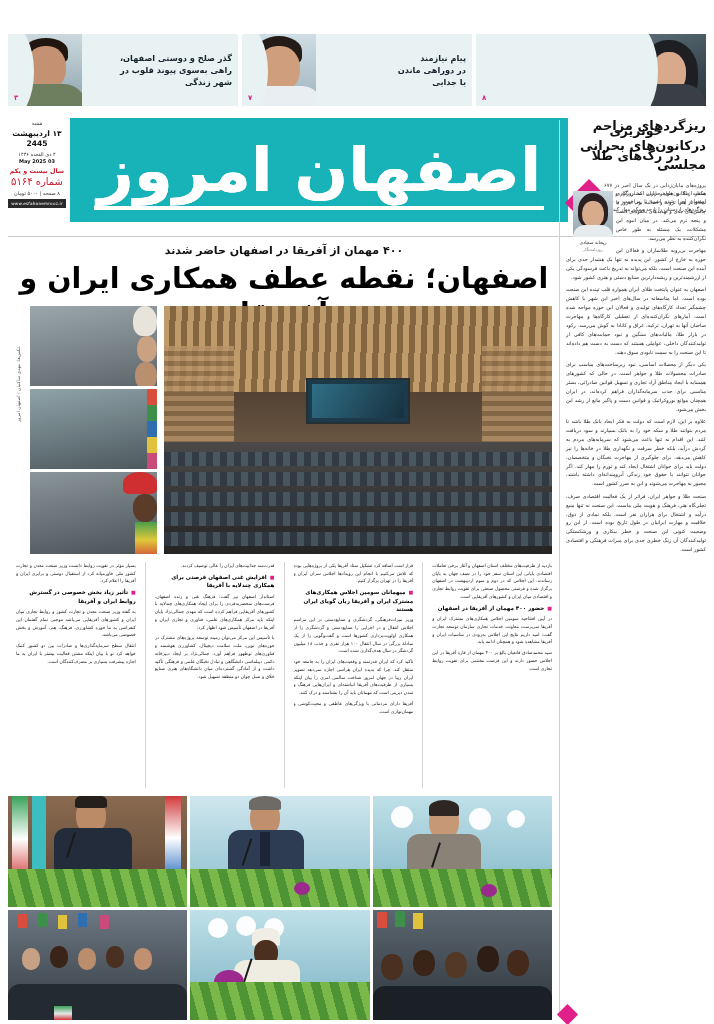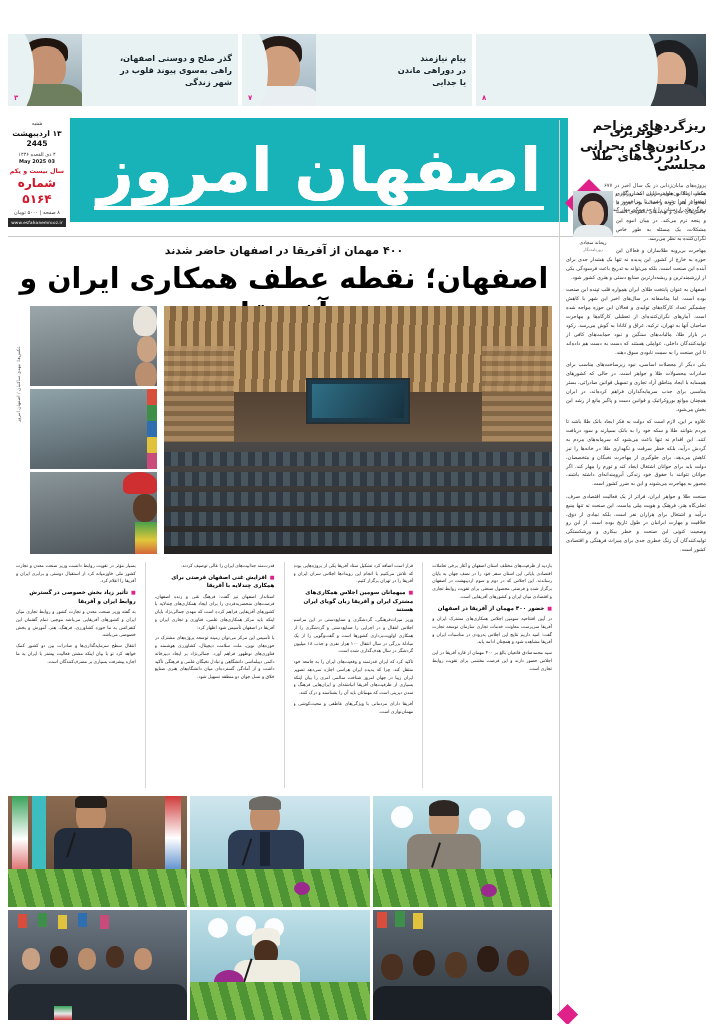--- a/index.html
+++ b/index.html
@@ -75,21 +75,21 @@
   }
   .date-box {
     position:absolute; left:0; top:8px; width:58px; text-align:center;
     line-height:1.35;
   }
   .date-box .d-day { font-size:5.6px; color:#333; }
   .date-box .d-fa  { font-size:7.6px; color:#111; font-weight:bold; margin-top:1px; }
   .date-box .d-hij { font-size:5px; color:#333; margin-top:2px; }
   .date-box .d-en  { font-size:5px; color:#111; font-weight:bold; }
   .date-box .d-year{ font-size:6.4px; color:#d1192b; font-weight:bold; margin-top:2px; }
-  .date-box .d-num { font-size:12px; color:#d1192b; font-weight:bold;text-align:center; }
+  .date-box .d-num { font-size:10px; color:#d1192b; font-weight:normal;text-align:center; }
   .date-box .d-pr  { font-size:5px; color:#333; margin-top:1px; }
   .date-box .d-url {
     margin-top:3px; background:#2a2a2a; color:#fff; font-size:4.2px;
     padding:1.5px 2px; letter-spacing:.2px;
   }
   .masthead-right {
     position:absolute; right:0; top:4px; width:132px; text-align:right;
   }
   .mh-sub { font-size:13px; font-weight:bold; color:#111; line-height:1.5; }
   .mh-deck {

